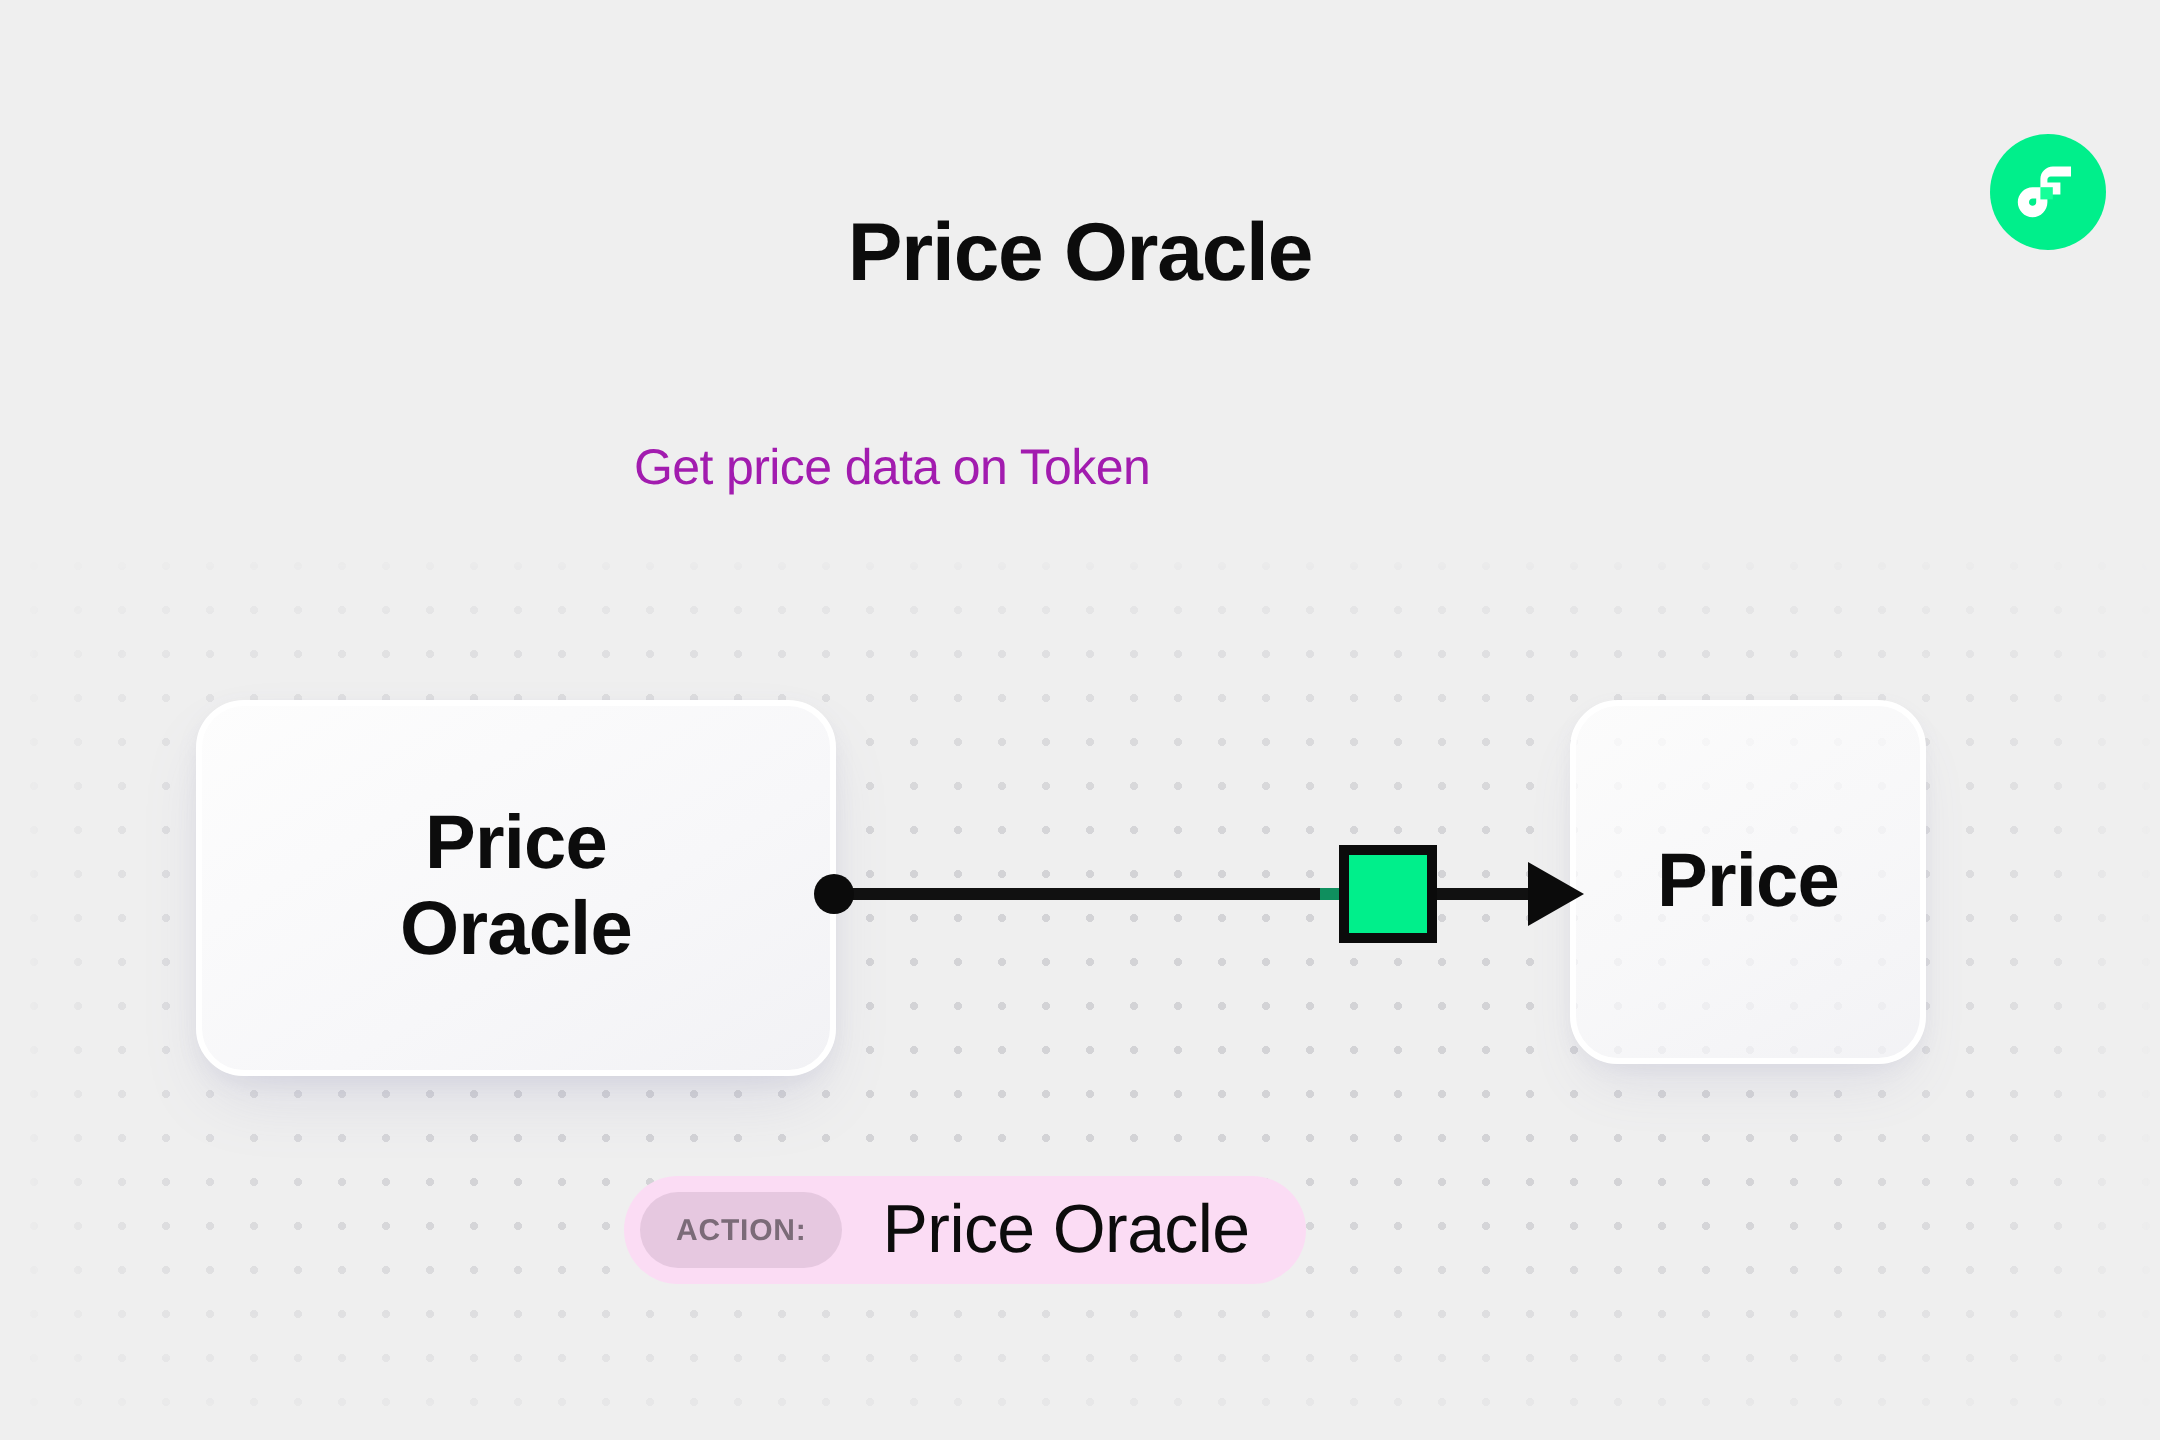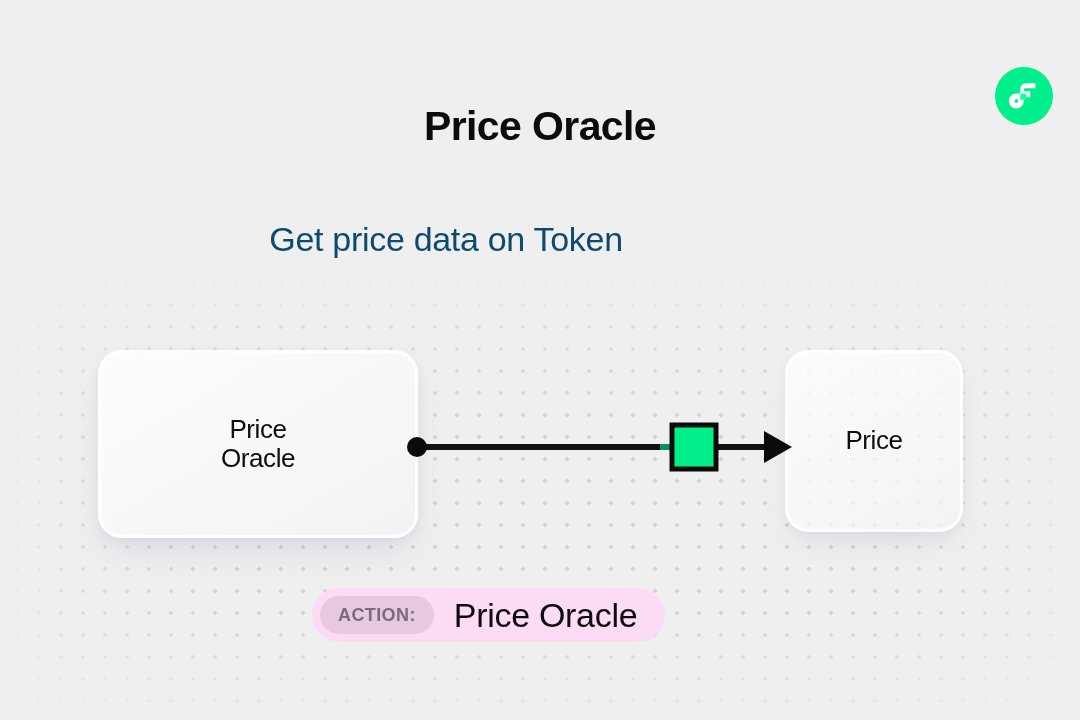--- a/index.html
+++ b/index.html
@@ -65,24 +65,24 @@
     letter-spacing: -0.6px;
     color: #0c0c0c;
     line-height: 1.1;
   }
   #page-subtitle {
     position: absolute;
     left: 0;
     top: 181px;
     width: 892px;
     text-align: center;
-    font-size: 34px;
+    font-size: 25px;
     font-weight: 400;
     letter-spacing: -0.3px;
-    color: #0c4a6e;
+    color: #a21caf;
     line-height: 1.1;
   }
 
   
   .node-card {
     position: absolute;
     border-radius: 24px;
     border: 3px solid #ffffff;
     box-sizing: border-box;
     display: flex;
@@ -102,22 +102,22 @@
   #node-target {
     left: 785px;
     top: 310px;
     width: 178px;
     height: 182px;
     background: linear-gradient(150deg, rgba(255,255,255,0.80) 0%, rgba(250,250,252,0.72) 60%, rgba(244,244,248,0.70) 100%);
     box-shadow: 0 16px 30px -10px rgba(120,120,170,0.16),
                 0 3px 9px rgba(140,140,180,0.08);
   }
   .node-label {
-    font-size: 26px;
-    font-weight: 400;
+    font-size: 38px;
+    font-weight: 700;
     letter-spacing: -0.4px;
     color: #0c0c0c;
     line-height: 1.12;
     white-space: pre-line;
   }
 
   
   #connector {
     position: absolute;
     left: 398px;
@@ -140,21 +140,21 @@
     padding: 0 28px 0 8px;
     box-sizing: border-box;
   }
   #action-chip-tag {
     background: #e6c8e0;
     border-radius: 20px;
     height: 38px;
     padding: 0 18px;
     display: flex;
     align-items: center;
-    font-size: 18px;
+    font-size: 15px;
     font-weight: 700;
     letter-spacing: 0.4px;
     color: #7b6b78;
   }
   #action-chip-value {
     margin-left: 20px;
     font-size: 34px;
     font-weight: 400;
     letter-spacing: -0.3px;
     color: #0c0c0c;

